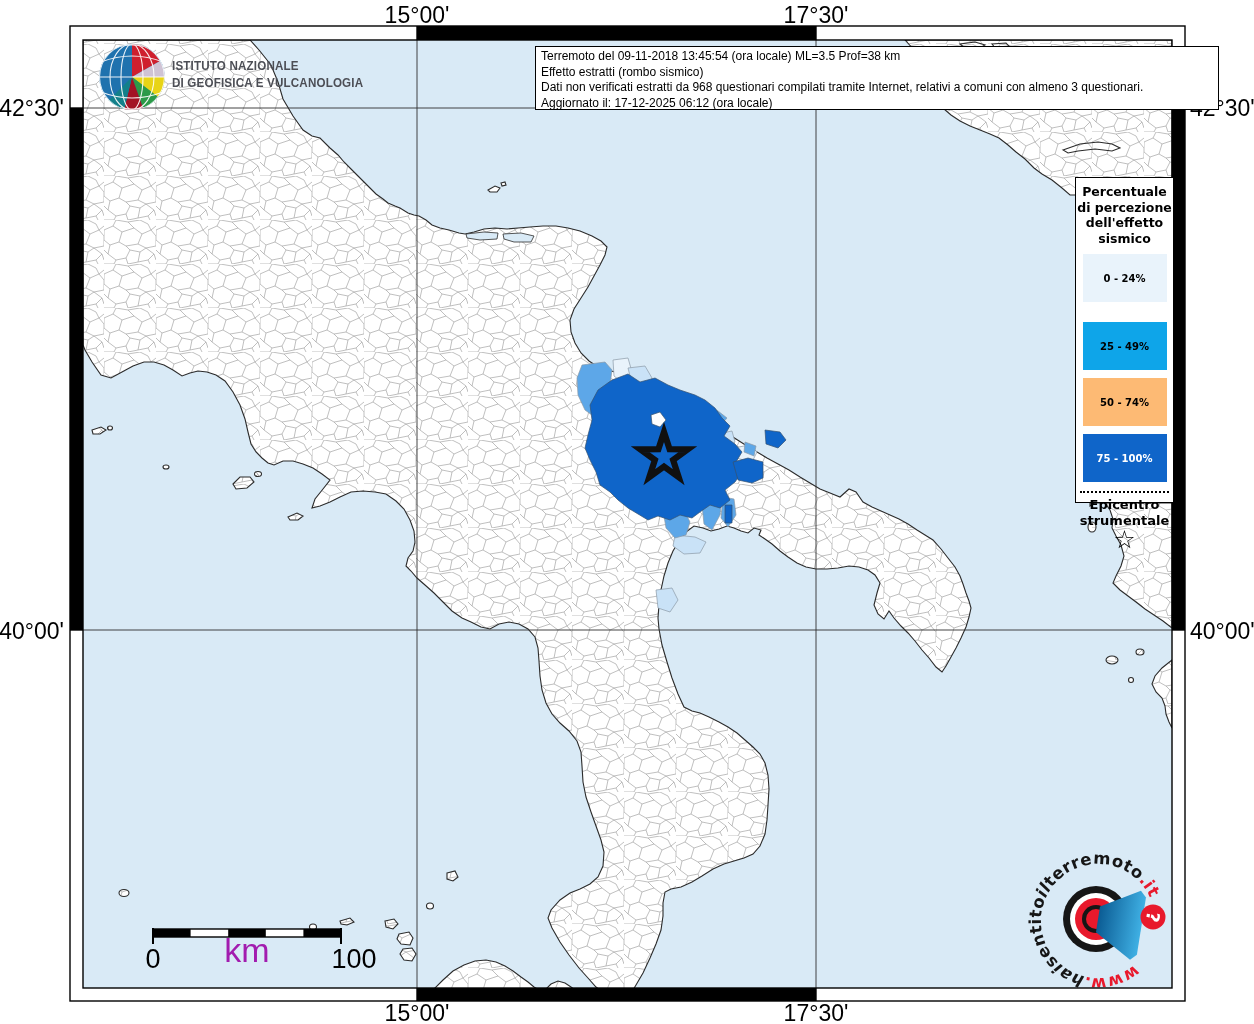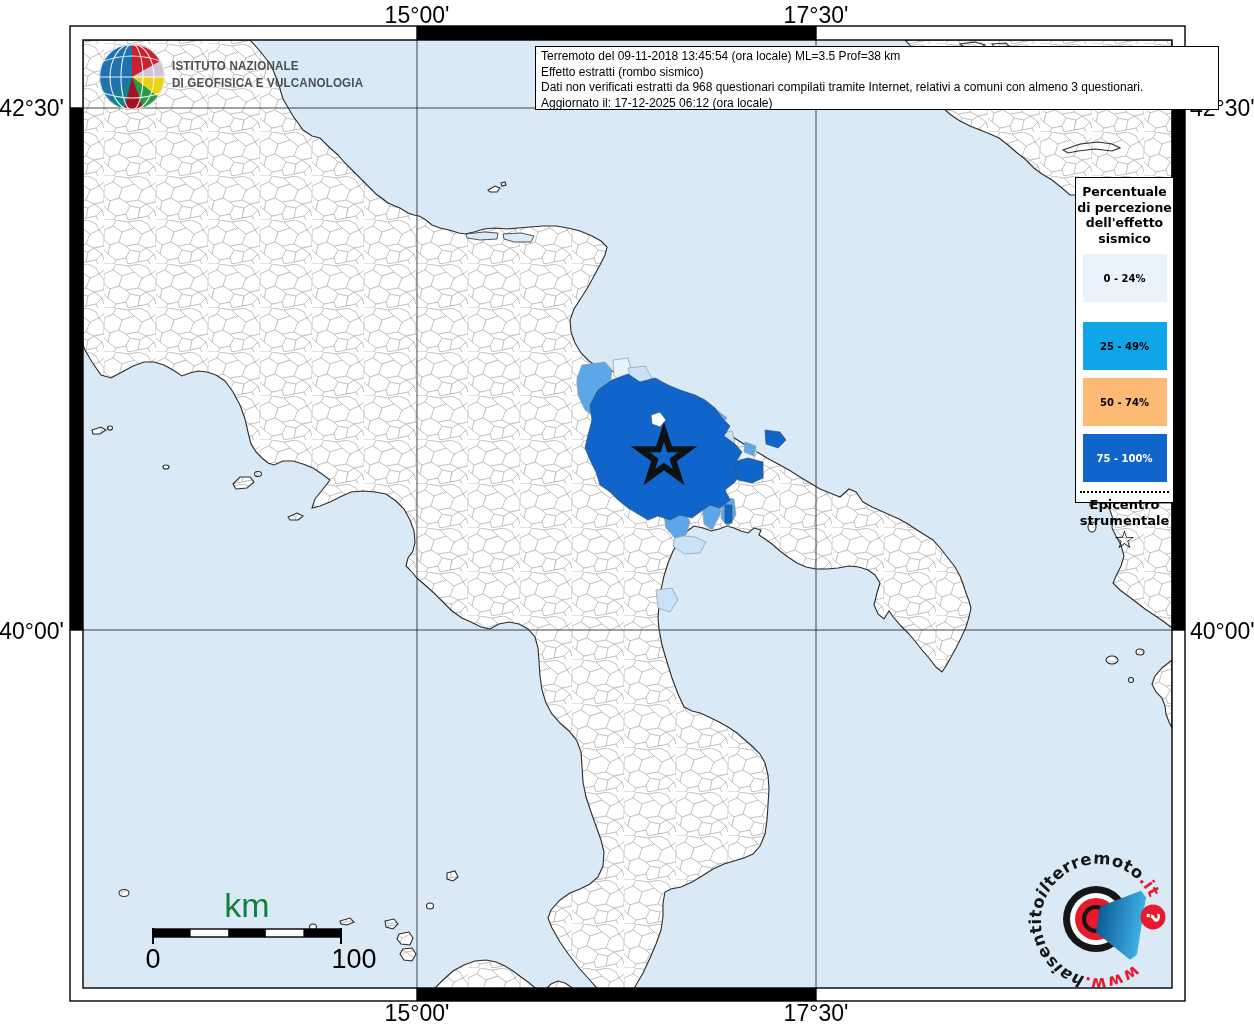--- a/index.html
+++ b/index.html
@@ -23,22 +23,22 @@
           border:1.6px solid #000;box-sizing:border-box;text-align:center;
           font-family:"DejaVu Sans",sans-serif;}
   #legend .ttl{font-size:12.5px;font-weight:bold;line-height:15.5px;margin-top:6px;}
   .swatch{width:84px;height:48px;margin:8px auto 0 auto;display:flex;align-items:center;
           justify-content:center;font-size:10px;font-weight:bold;color:#000;}
   .swatch.last{color:#fff;text-align:center;}
   #legend .sep{border-top:2px dotted #000;margin:9px 4px 4px 4px;}
   #legend .epi{font-size:13px;font-weight:bold;line-height:15.5px;}
   #legend .star-glyph{font-size:25px;line-height:24px;color:#000;}
 
-  #km-label{position:absolute;left:247px;top:886px;transform:translateX(-50%);
-            font-size:34px;color:#15803d;}
+  #km-label{position:absolute;left:247px;top:931px;transform:translateX(-50%);
+            font-size:34px;color:#a21caf;}
   .sb-num{position:absolute;top:944px;transform:translateX(-50%);font-size:27px;color:#000;}
 </style>
 </head>
 <body>
 
 <div id="stage">
 
 <svg id="map-svg" width="1254" height="1024" viewBox="0 0 1254 1024">
   <defs>
     <clipPath id="mapClip">

